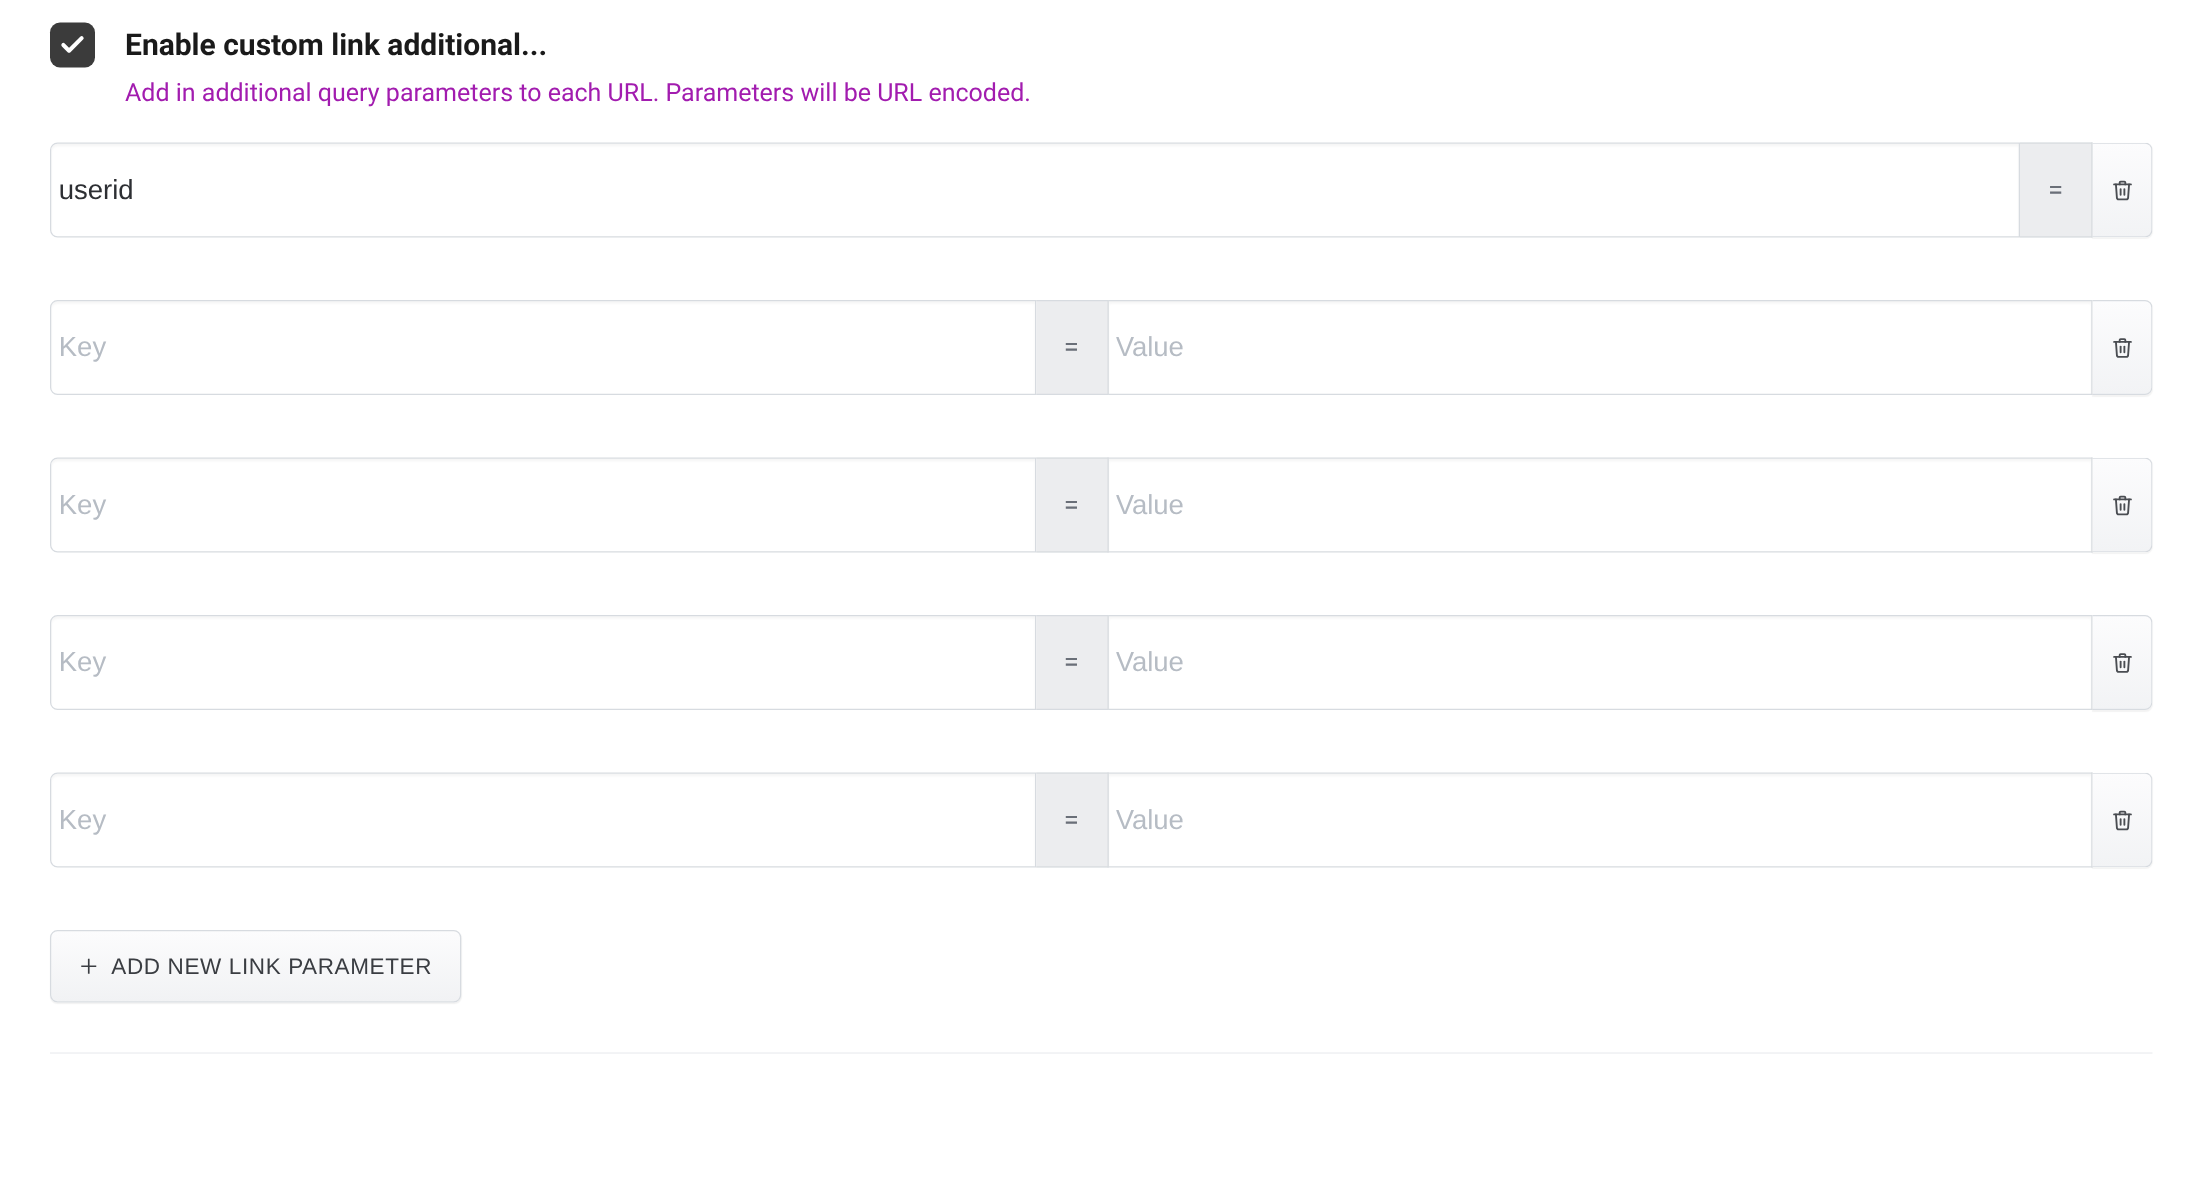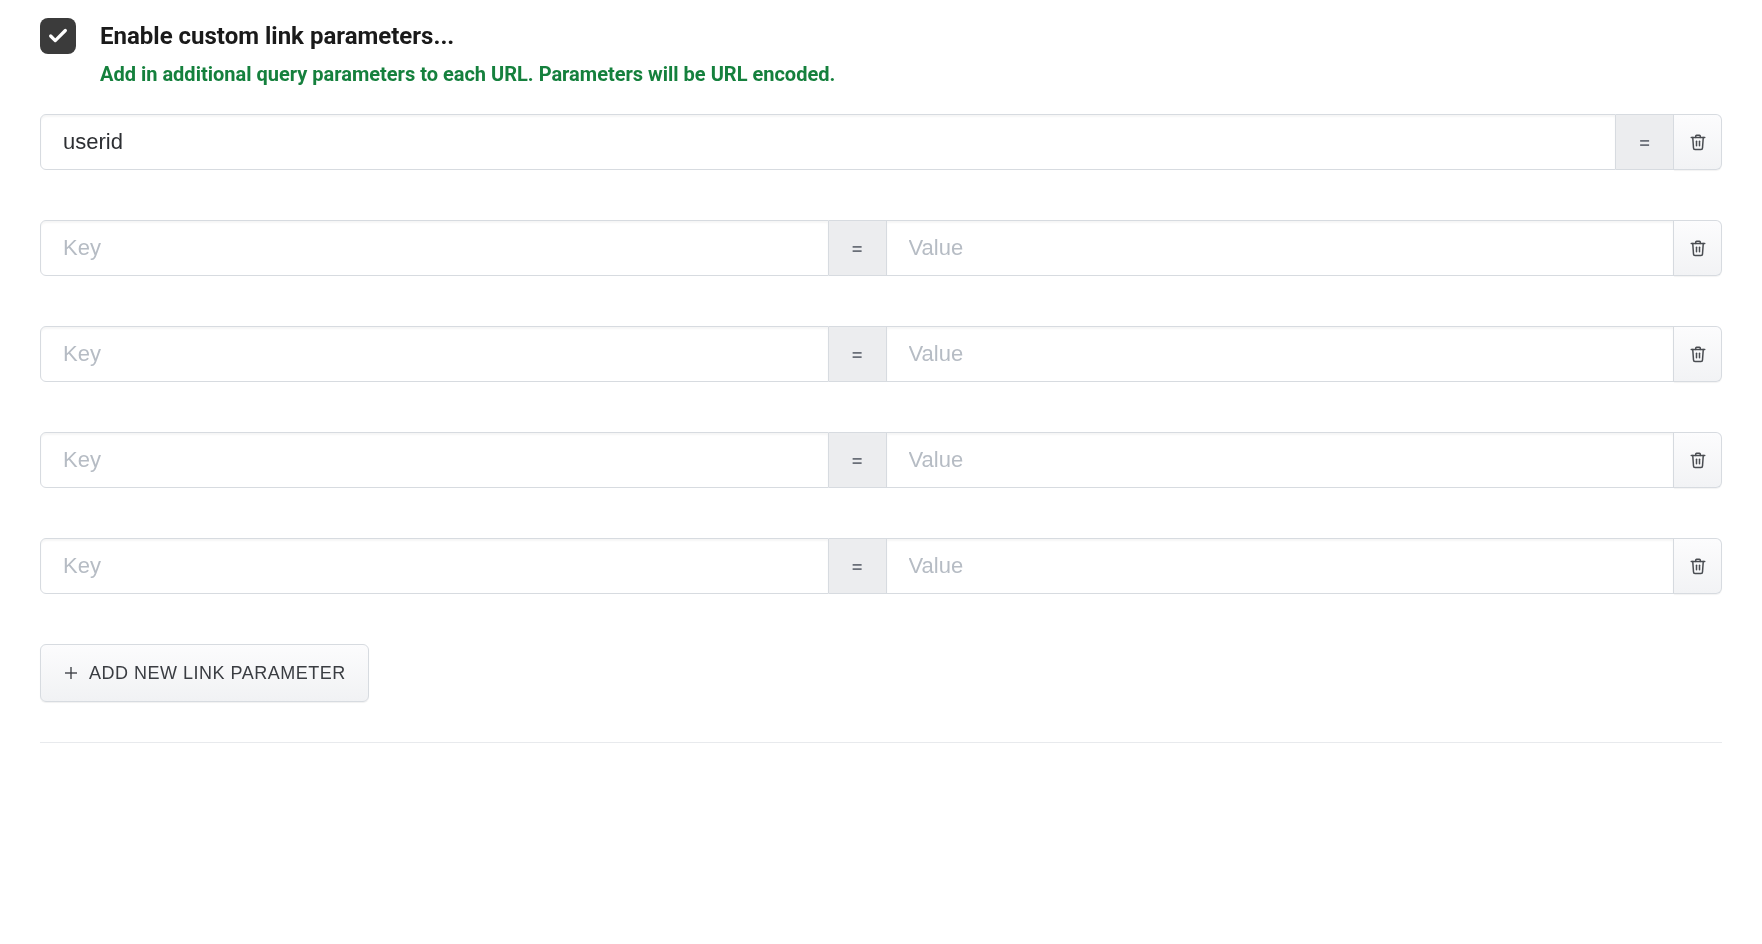--- a/index.html
+++ b/index.html
@@ -27,38 +27,38 @@
     flex-shrink: 0;
   }
   .checkbox svg { width: 22px; height: 22px; }
   .heading {
     font-size: 24px;
     font-weight: 700;
     color: #1a1a1a;
   }
   .subheading {
     font-size: 20px;
-    color: #15803d;
+    color: #a21caf;
     margin-left: 60px;
     margin-bottom: 28px;
-    font-weight: 700;
+    font-weight: 400;
   }
   .param-rows { display: flex; flex-direction: column; gap: 50px; }
   .param-row {
     display: flex;
     align-items: stretch;
     width: 100%;
   }
   .input-key, .input-value {
     flex: 1 1 0;
-    height: 56px;
+    height: 76px;
     border: 1px solid #d7dbe0;
     border-radius: 6px 0 0 6px;
     font-size: 22px;
-    padding: 0 22px;
+    padding: 0 6px;
     color: #2d2f33;
     background: #fff;
     outline: none;
     box-shadow: inset 0 2px 2px rgba(0,0,0,0.04);
   }
   .input-value {
     border-radius: 0;
     border-left: none;
   }
   .input-key::placeholder, .input-value::placeholder {
@@ -116,21 +116,21 @@
 <body>
 
 
 
 <div class="header-row">
   <div class="checkbox">
     <svg viewBox="0 0 24 24" fill="none" stroke="#ffffff" stroke-width="3.5" stroke-linecap="round" stroke-linejoin="round">
         <polyline points="4 12 9 17 20 6"></polyline>
       </svg>
   </div>
-  <div class="heading">Enable custom link parameters...</div>
+  <div class="heading">Enable custom link additional...</div>
 </div>
 <div class="subheading">Add in additional query parameters to each URL. Parameters will be URL encoded.</div>
 
 <div class="param-rows">
 
   <div class="param-row">
     <input class="input-key" placeholder="Key" value="userid" style="">
     <div class="equals">=</div>
     <div class="trash-btn">
       <svg viewBox="0 0 24 24" fill="none" stroke="#4a4d52" stroke-width="2" stroke-linecap="round" stroke-linejoin="round">

